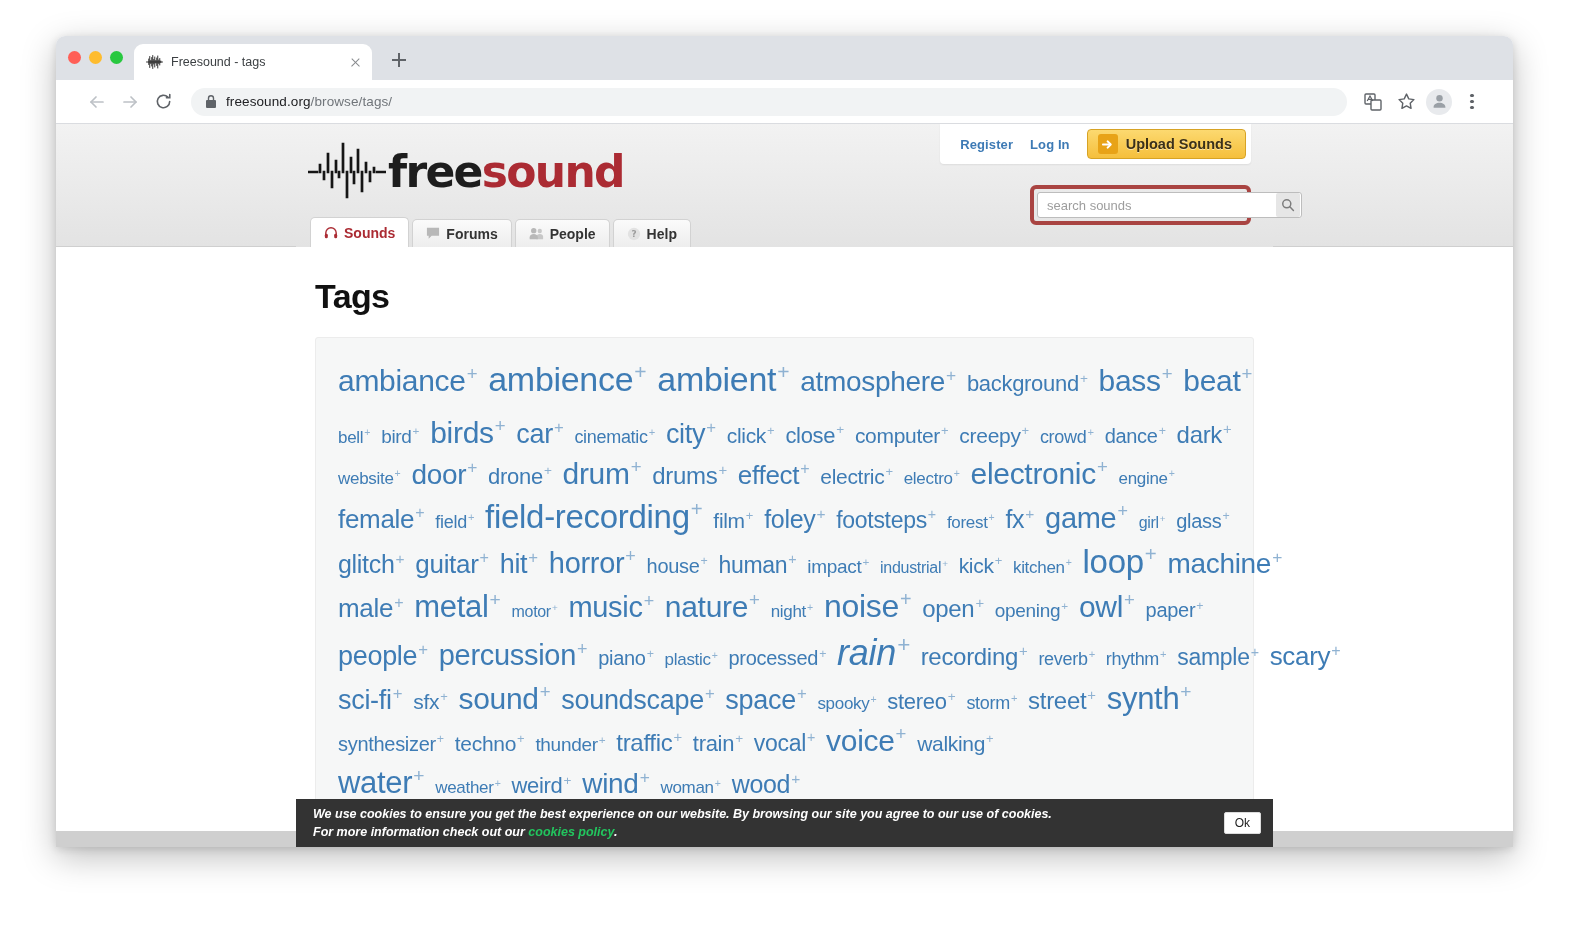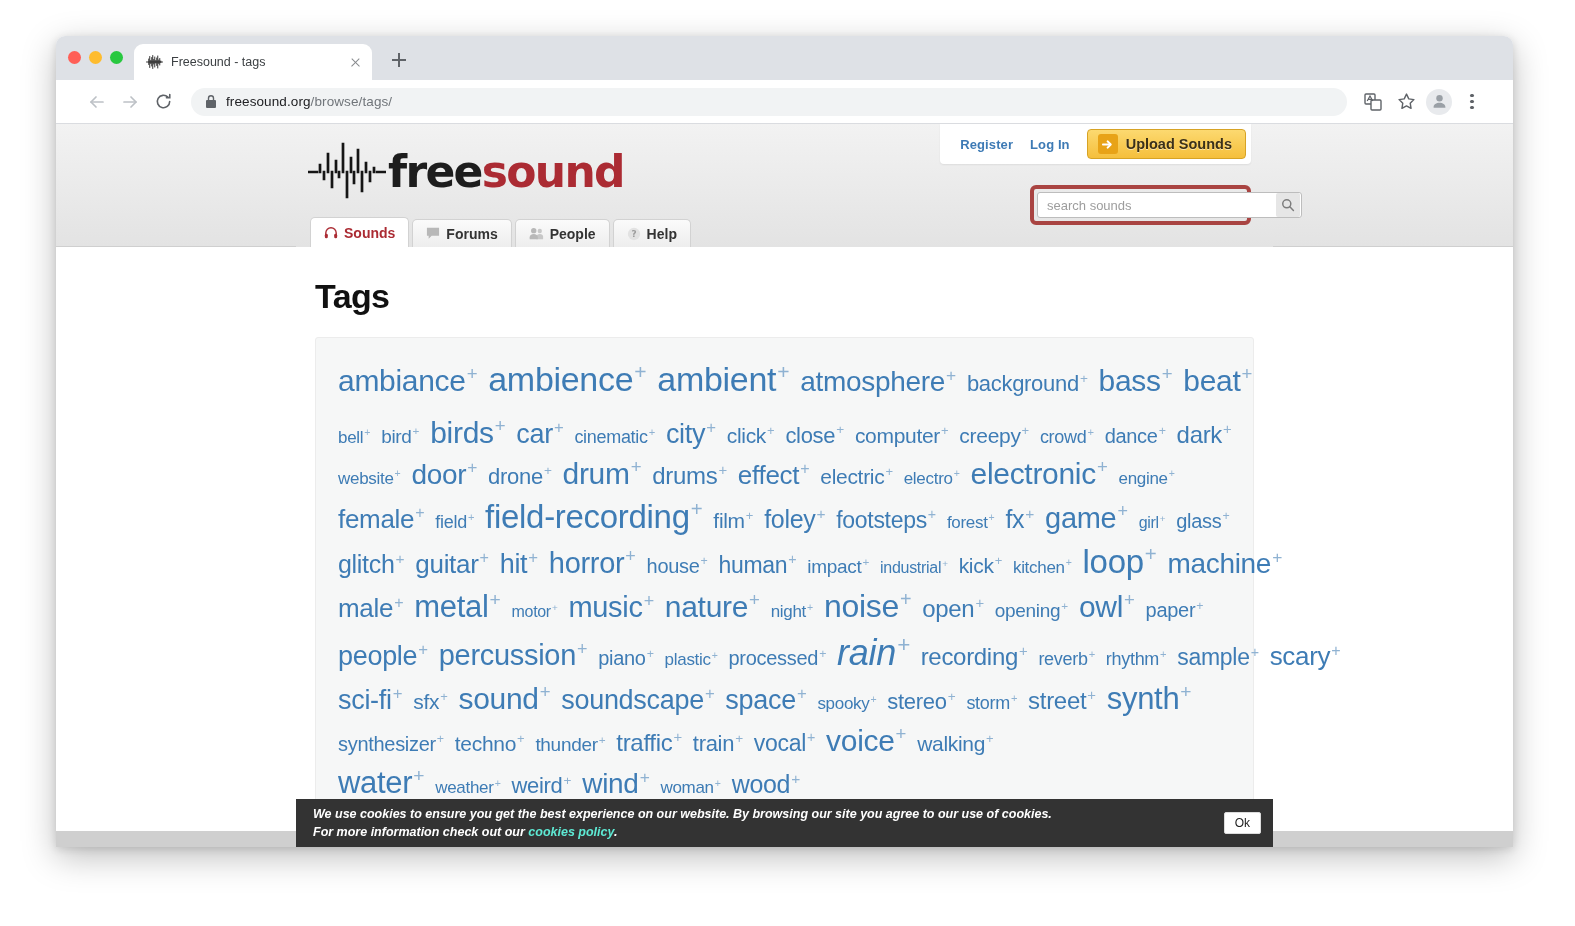--- a/index.html
+++ b/index.html
@@ -302,21 +302,21 @@
     display: flex; align-items: center;
     padding: 0 12px 0 17px;
     z-index: 30;
   }
   #cookie-text {
     flex: 1;
     font-family: "Liberation Sans", sans-serif;
     font-style: italic; font-weight: 700;
     font-size: 12.5px; line-height: 1.45; color: #ffffff;
   }
-  #cookie-text a { color: #5eead4; text-decoration: none; }
+  #cookie-text a { color: #22c55e; text-decoration: none; }
   #cookie-ok {
     flex: none;
     background: #ffffff; color: #222;
     font-size: 12px;
     padding: 3px 10px;
     border-radius: 2px;
     border: 1px solid #dcdcdc;
   }
 </style>
 </head>

